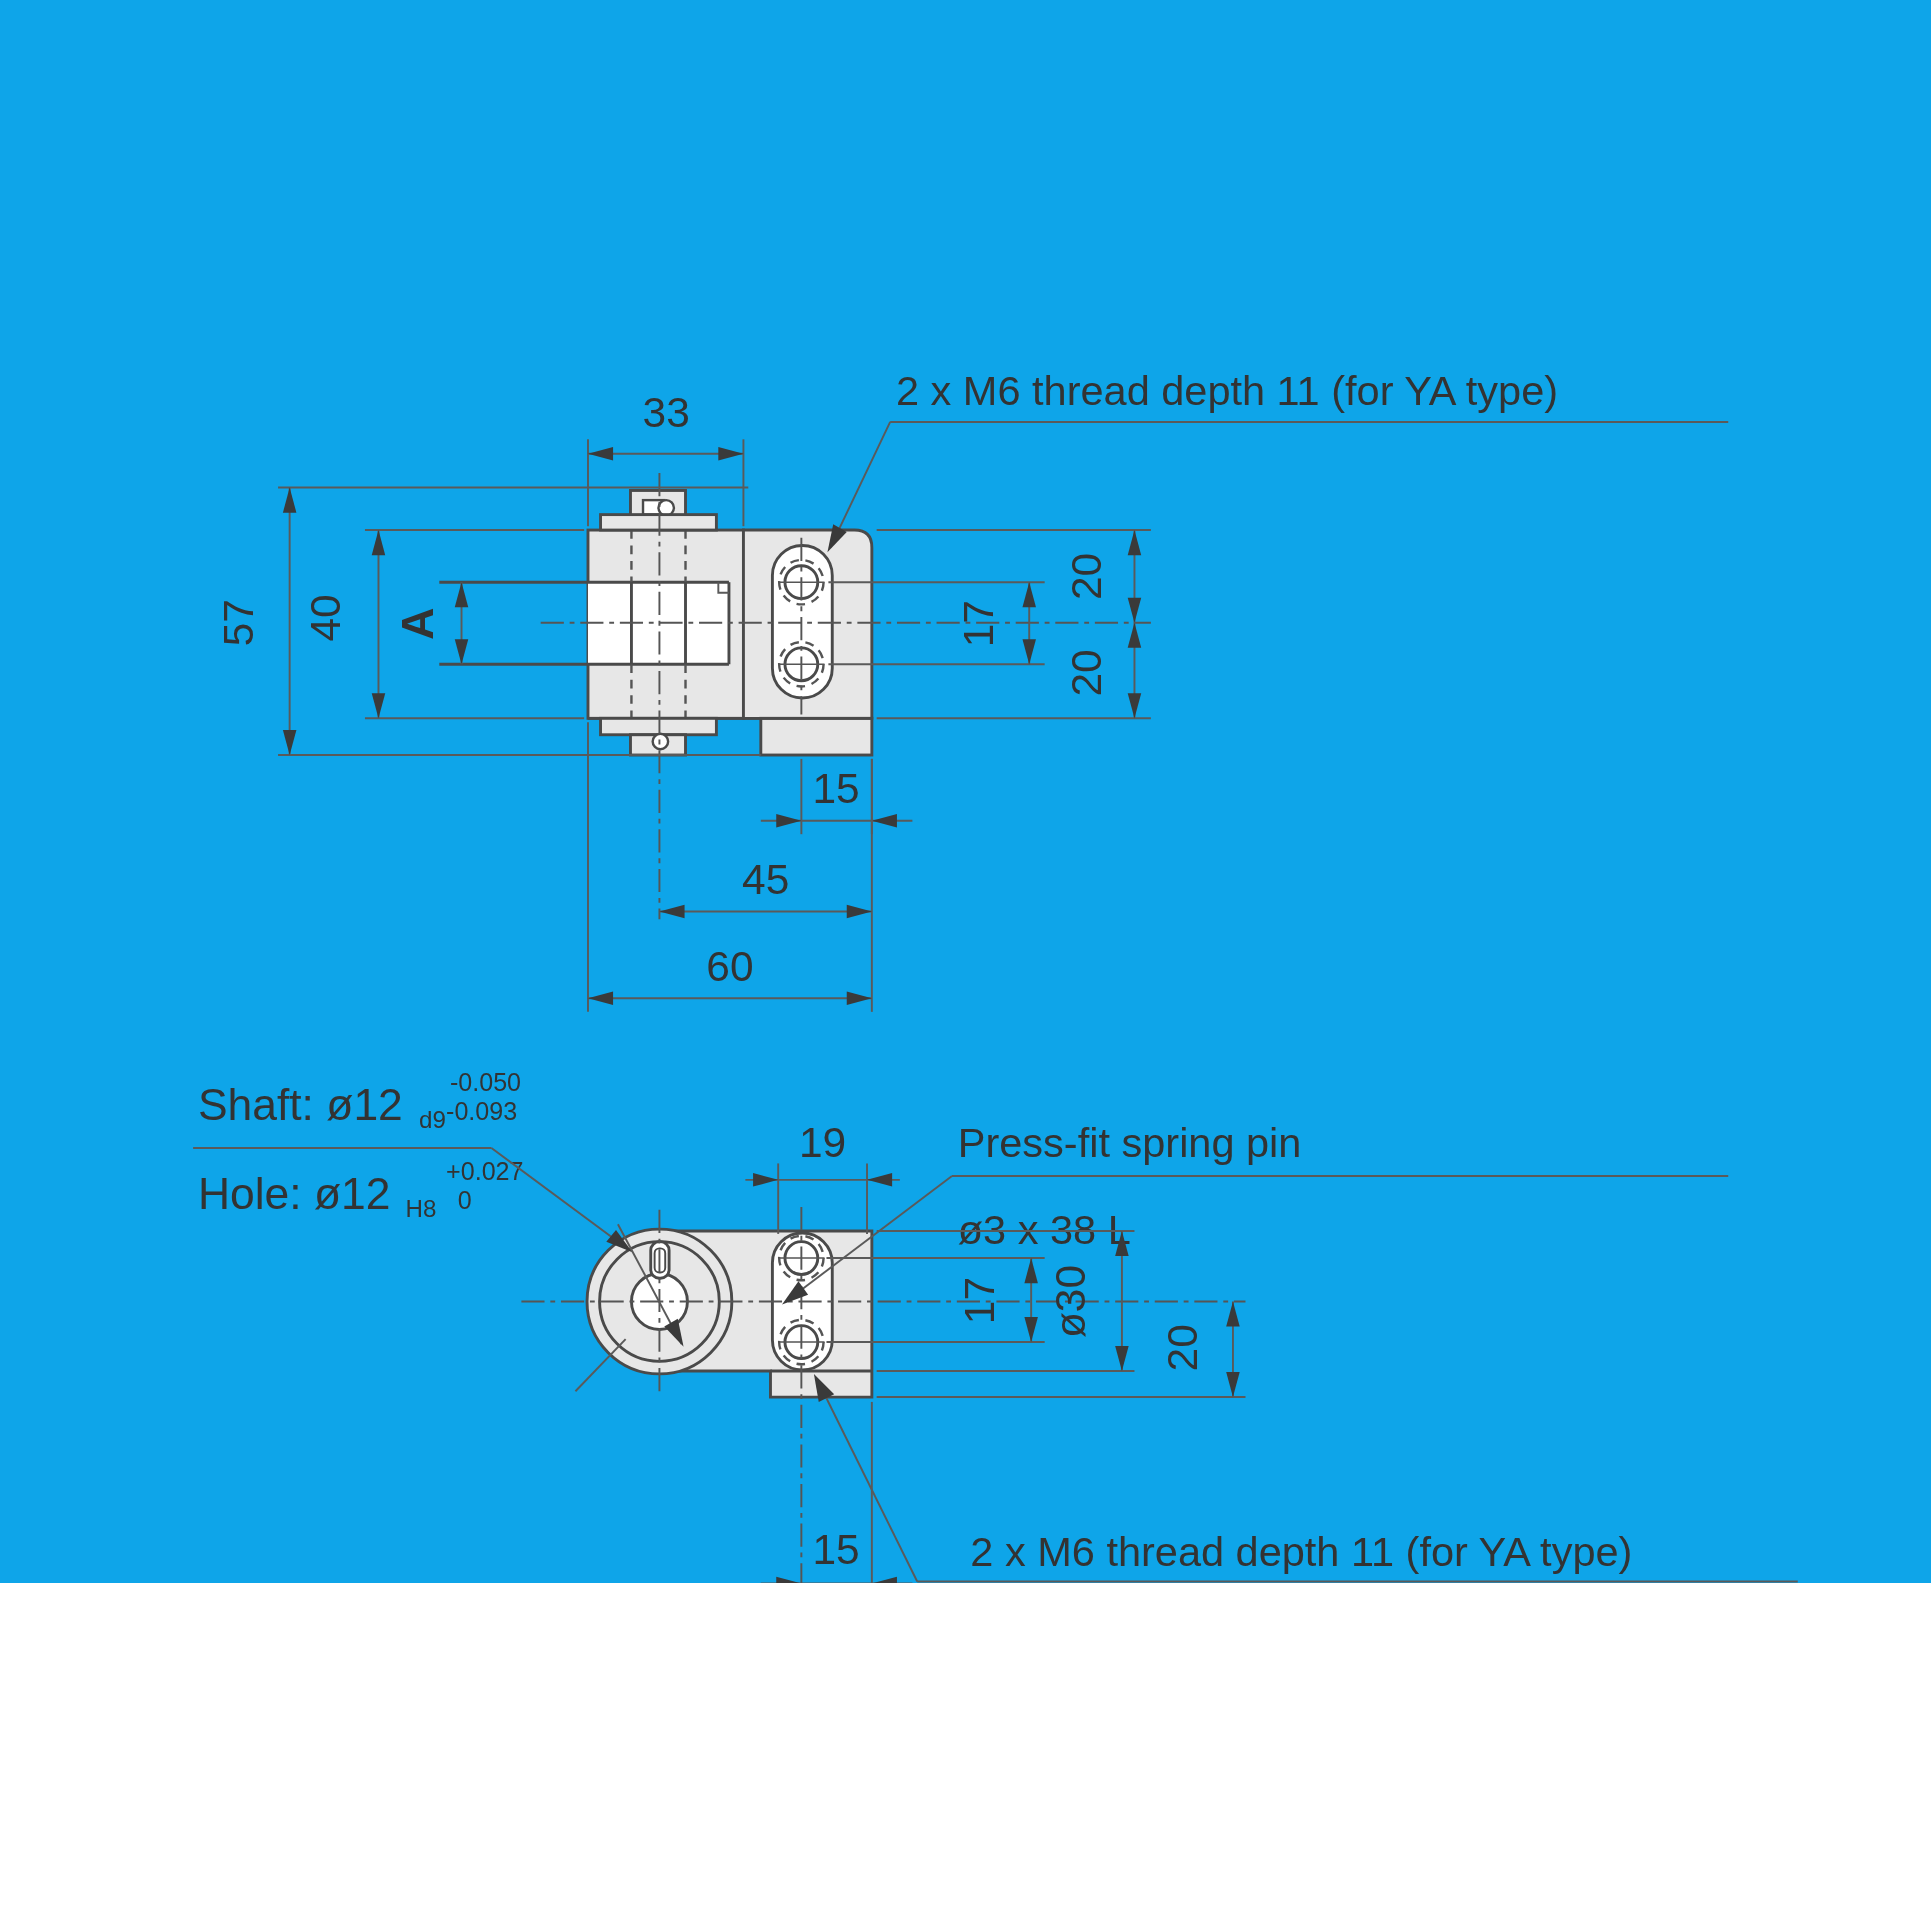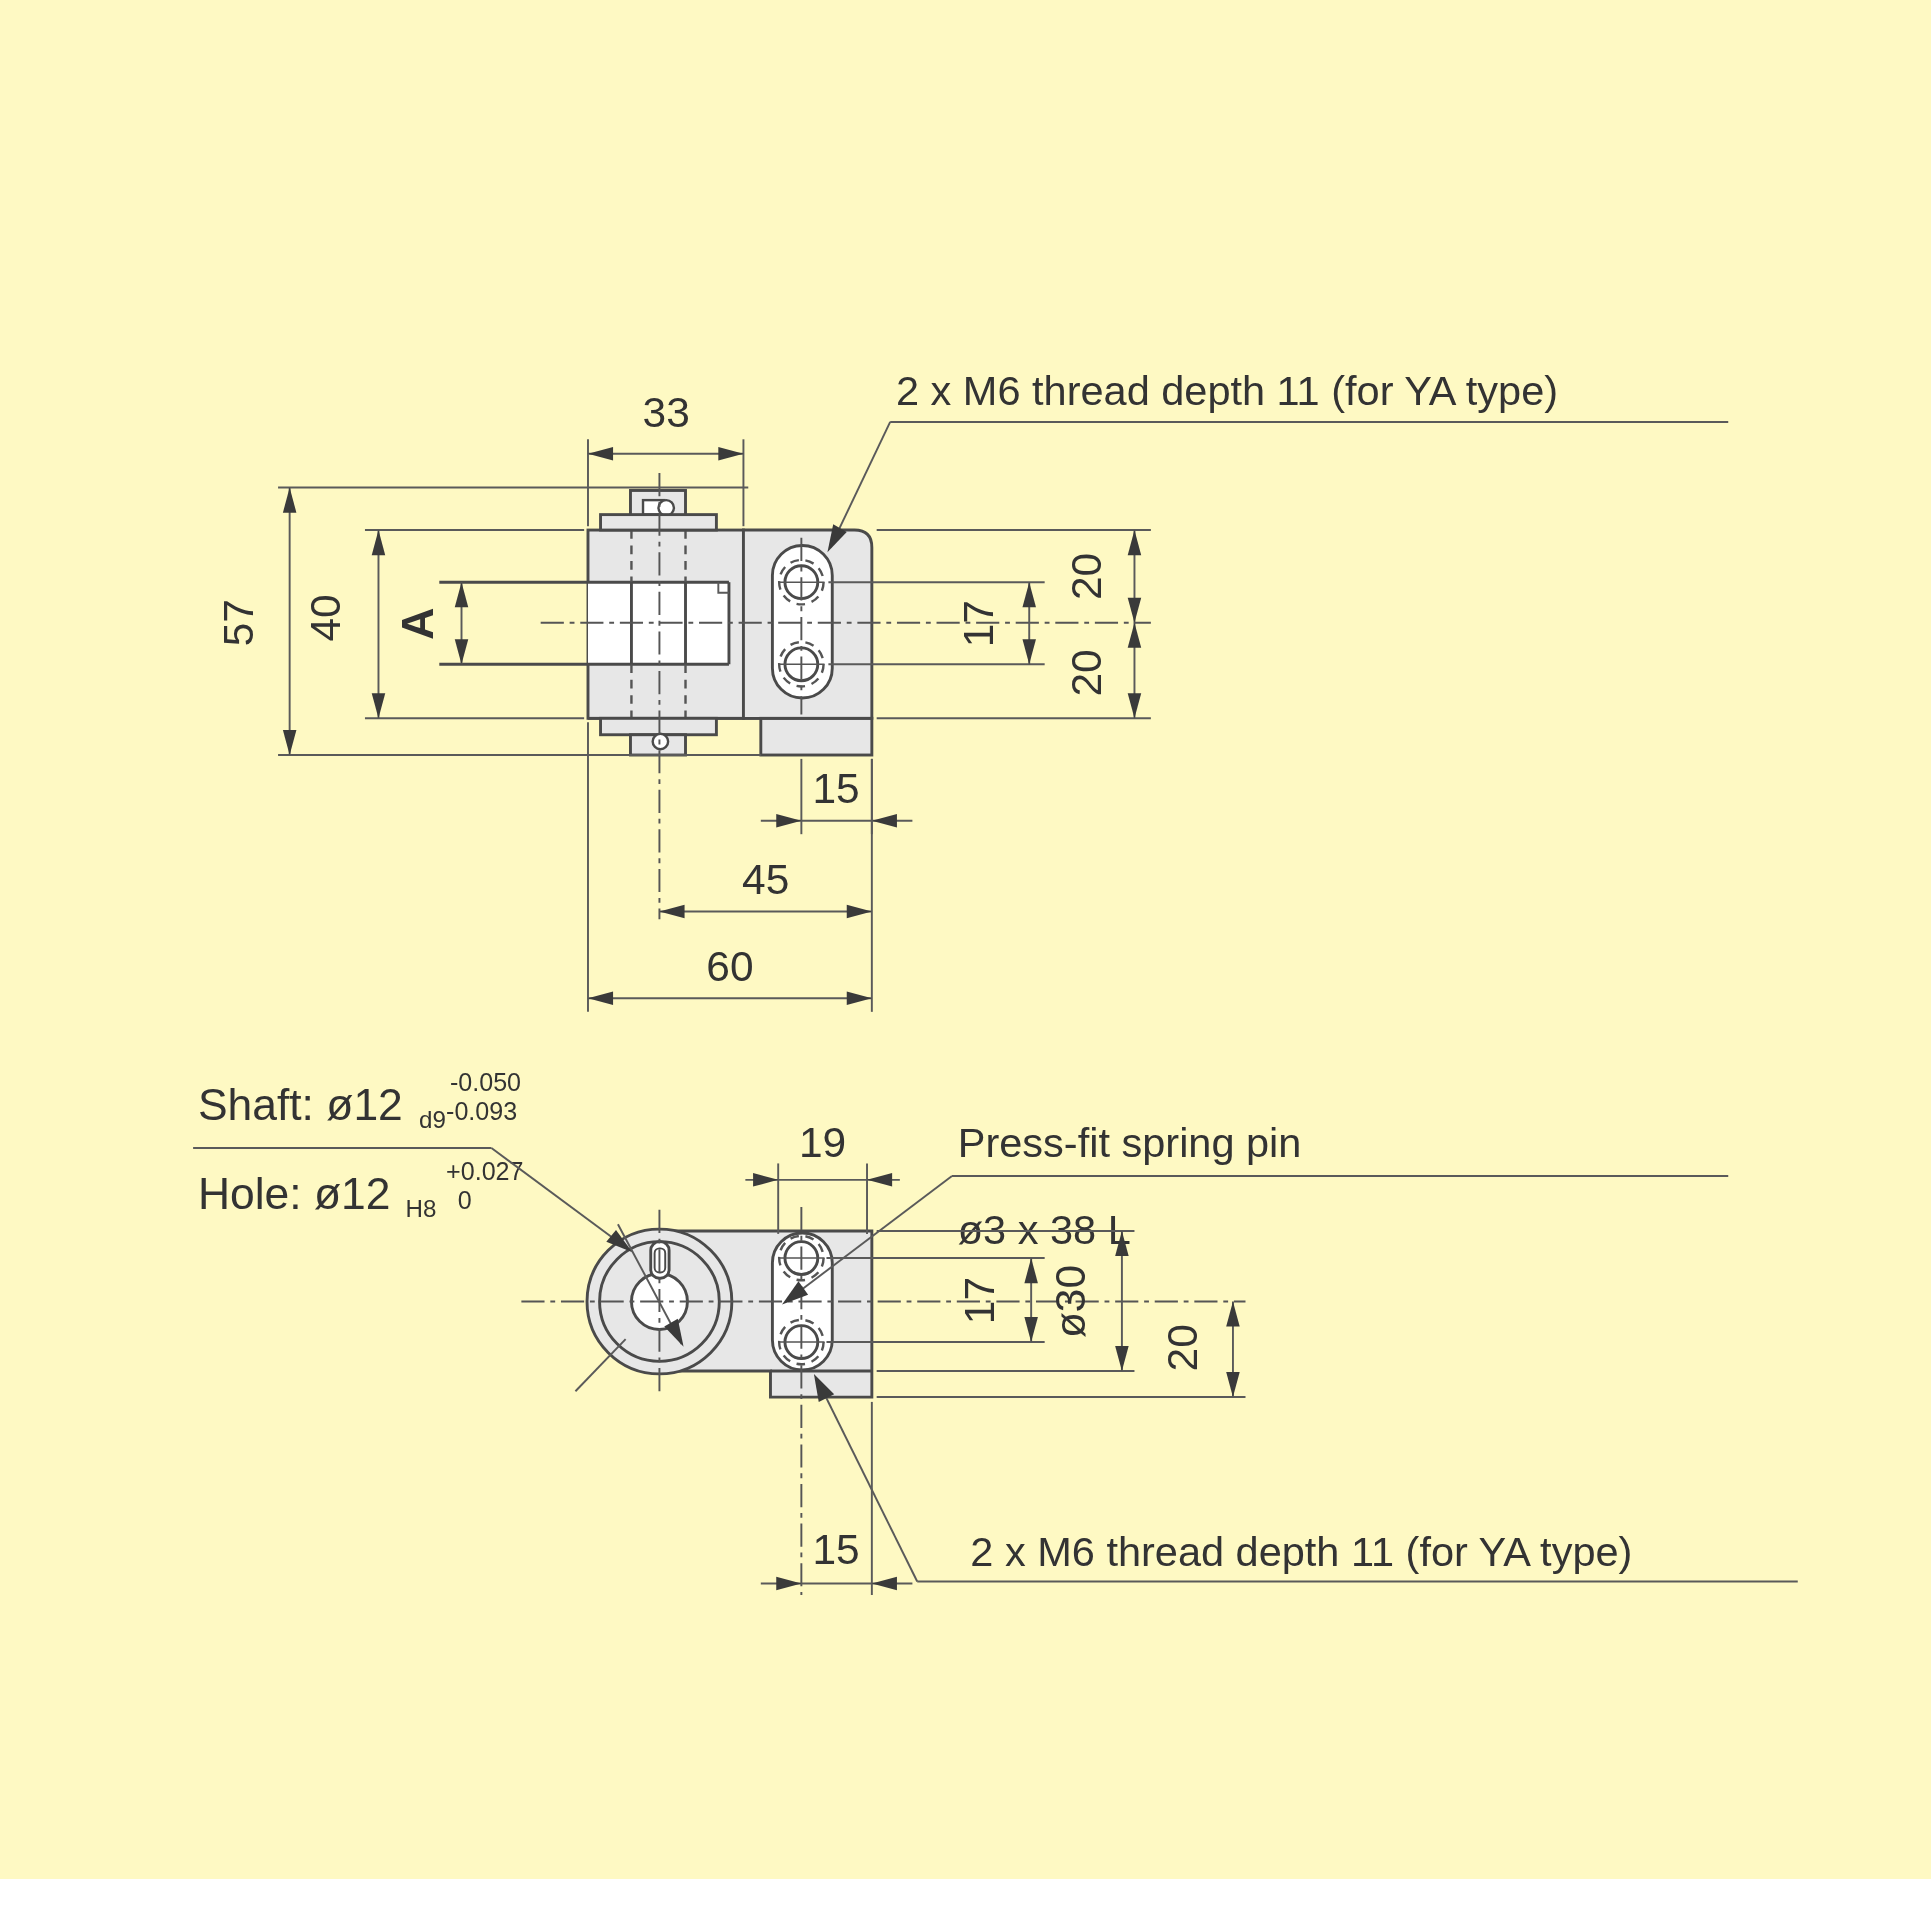--- a/index.html
+++ b/index.html
@@ -1,16 +1,16 @@
 <!DOCTYPE html>
 <html><head>
 <meta charset="utf-8">
 <style>
   html,body{margin:0;padding:0;background:#ffffff;}
-  .page{width:1931px;height:1879px;position:relative;background:#fef9c3;overflow:hidden;}
+  .page{width:1931px;height:1583px;position:relative;background:#0ea5e9;overflow:hidden;}
   svg{position:absolute;left:0;top:0;}
   text{font-family:"Liberation Sans","DejaVu Sans",sans-serif;fill:#333333;}
   .dimnum{font-size:44px;}
   .note{font-size:43px;}
   .big{font-size:46px;}
   .fit{font-size:25px;}
   .tol{font-size:26px;}
   .boldA{font-size:46px;font-weight:bold;}
   .outline{stroke:#4a4a4a;stroke-width:3;fill:none;}
   .part{stroke:#4a4a4a;stroke-width:3;fill:#e7e7e7;}

